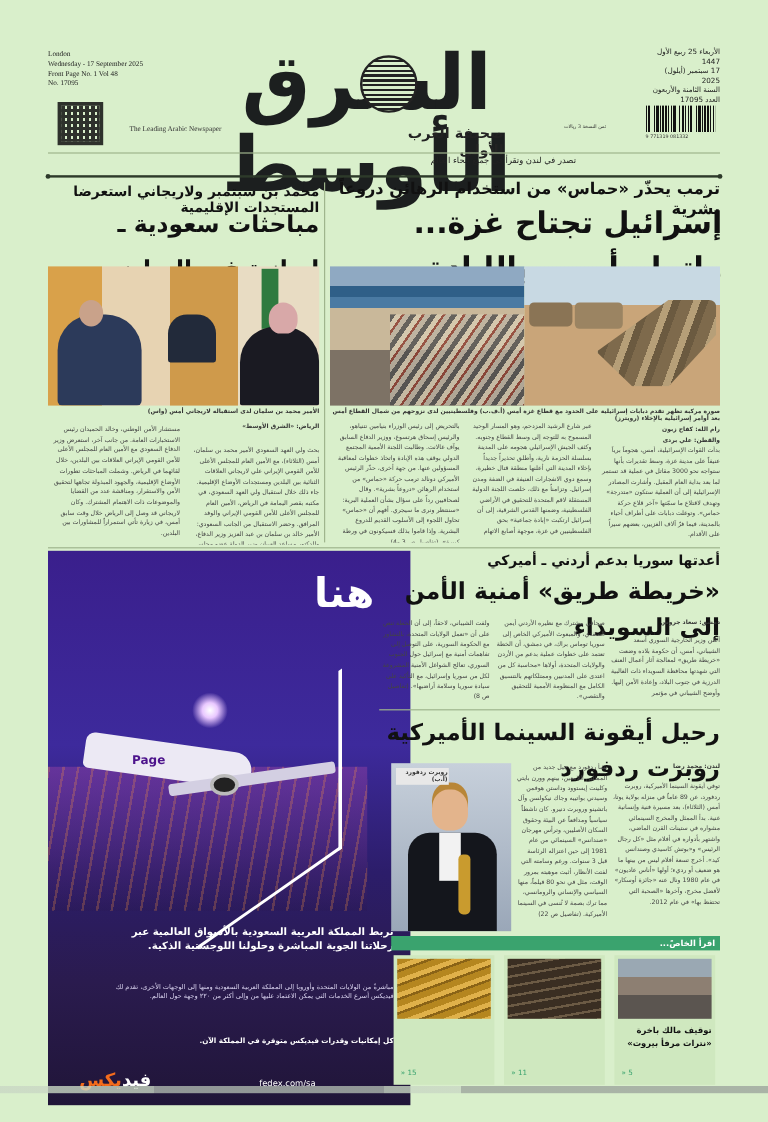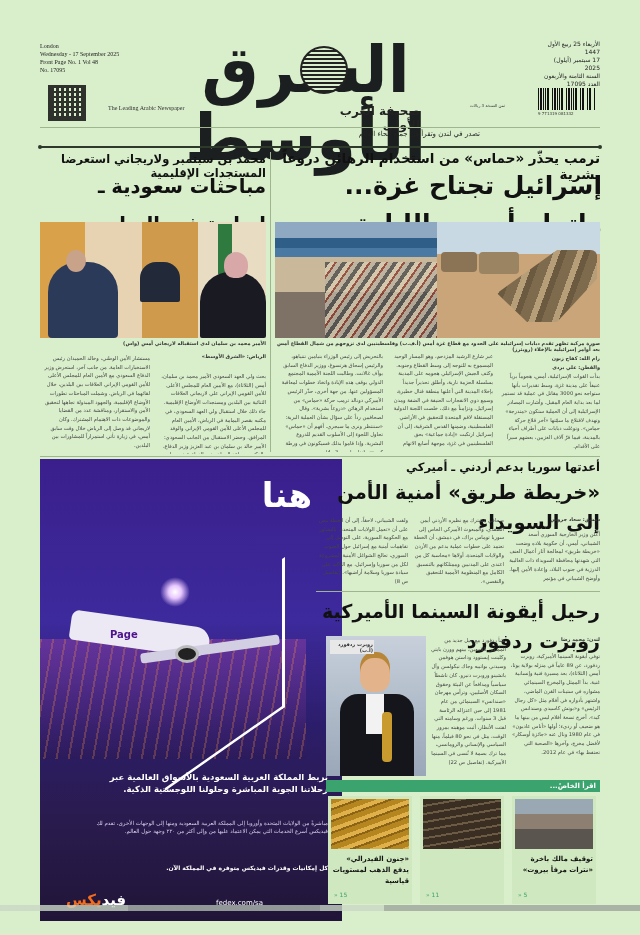--- a/index.html
+++ b/index.html
@@ -176,17 +176,16 @@
   <div class="card-img" style="background:linear-gradient(180deg,#9aa8b3 0 30%,#8d7f72 30% 60%,#5b5550 60% 100%);"></div>
   <div class="card-title">توقيف مالك باخرة «نترات مرفأ بيروت»</div>
   <div class="abs card-page">5 «</div>
 </div>
 <div class="abs card rtl" style="left:420px;">
   <div class="card-img" style="background:repeating-linear-gradient(170deg,#3a2e22 0 6px,#6b5a44 6px 8px);"></div>
   <div class="abs card-page">11 «</div>
 </div>
 <div class="abs card rtl" style="left:328px;">
   <div class="card-img" style="background:repeating-linear-gradient(160deg,#b5861f 0 5px,#e0b14a 5px 9px,#8a6316 9px 11px);"></div>
-  <div class="card-title">«جنون الفيدرالي» يدفع الذهب لمستويات قياسية</div>
   <div class="abs card-page">15 «</div>
 </div>
 
 <div class="abs bottom-bar"></div>
 
 </body></html>

